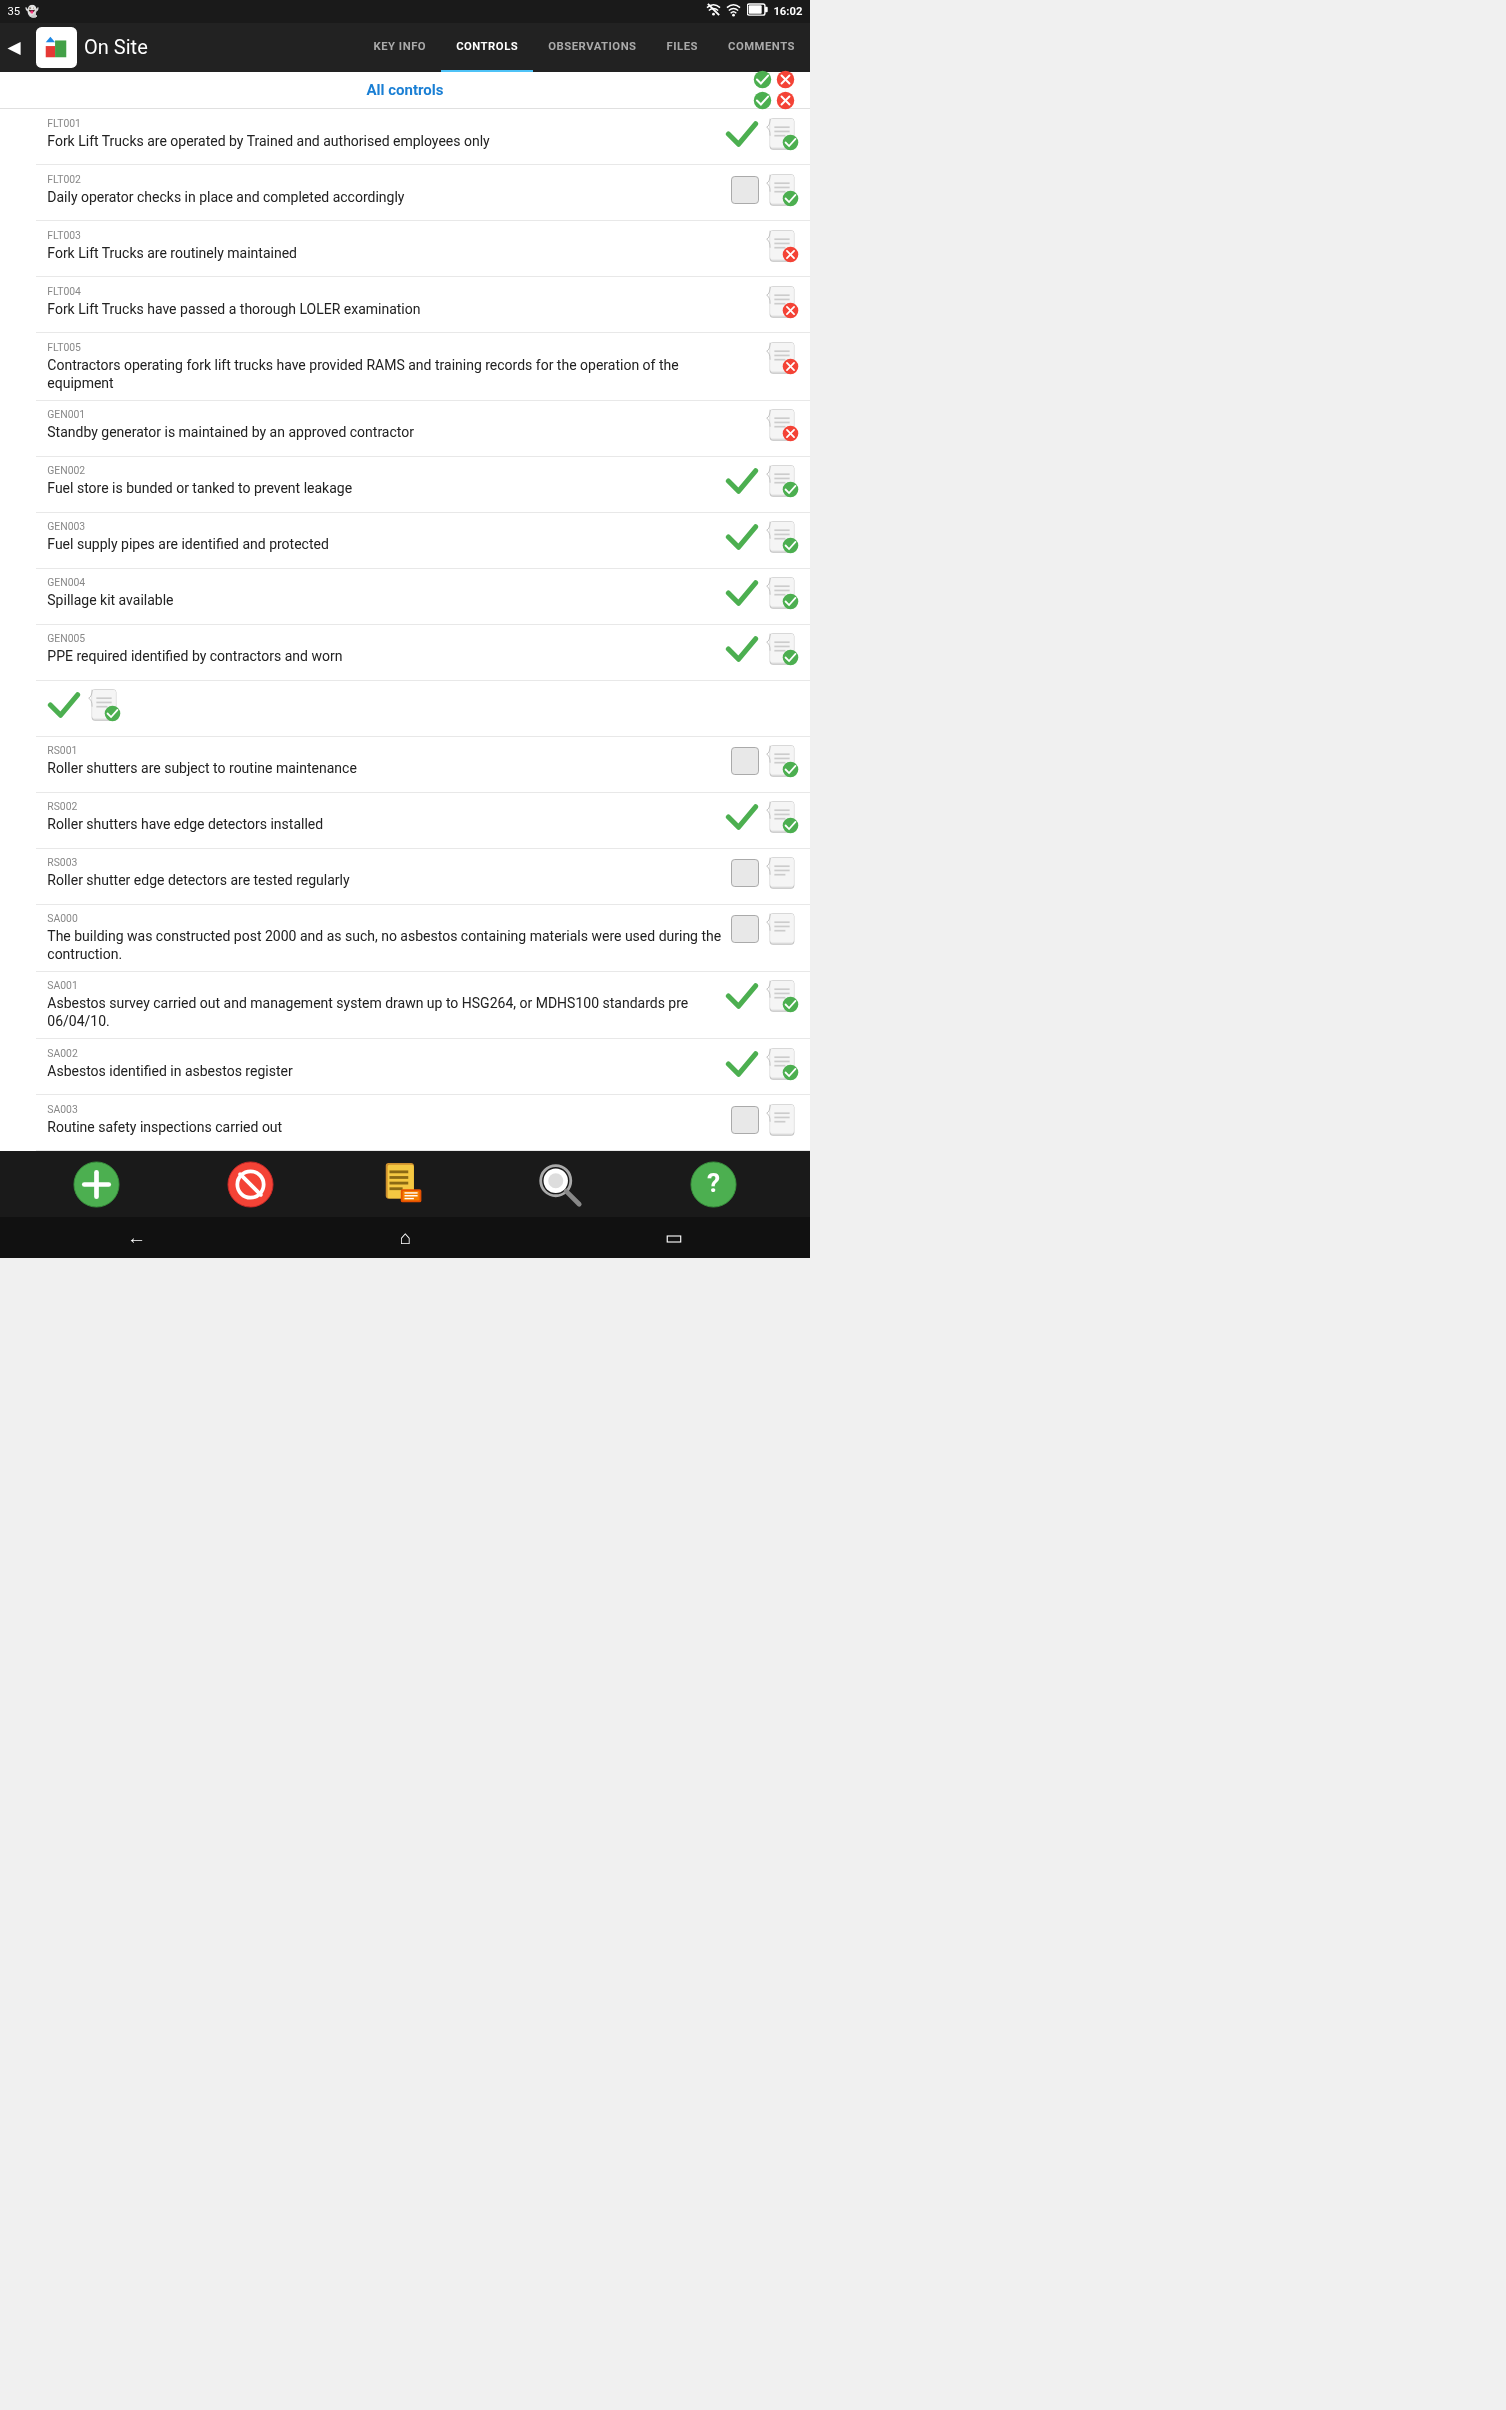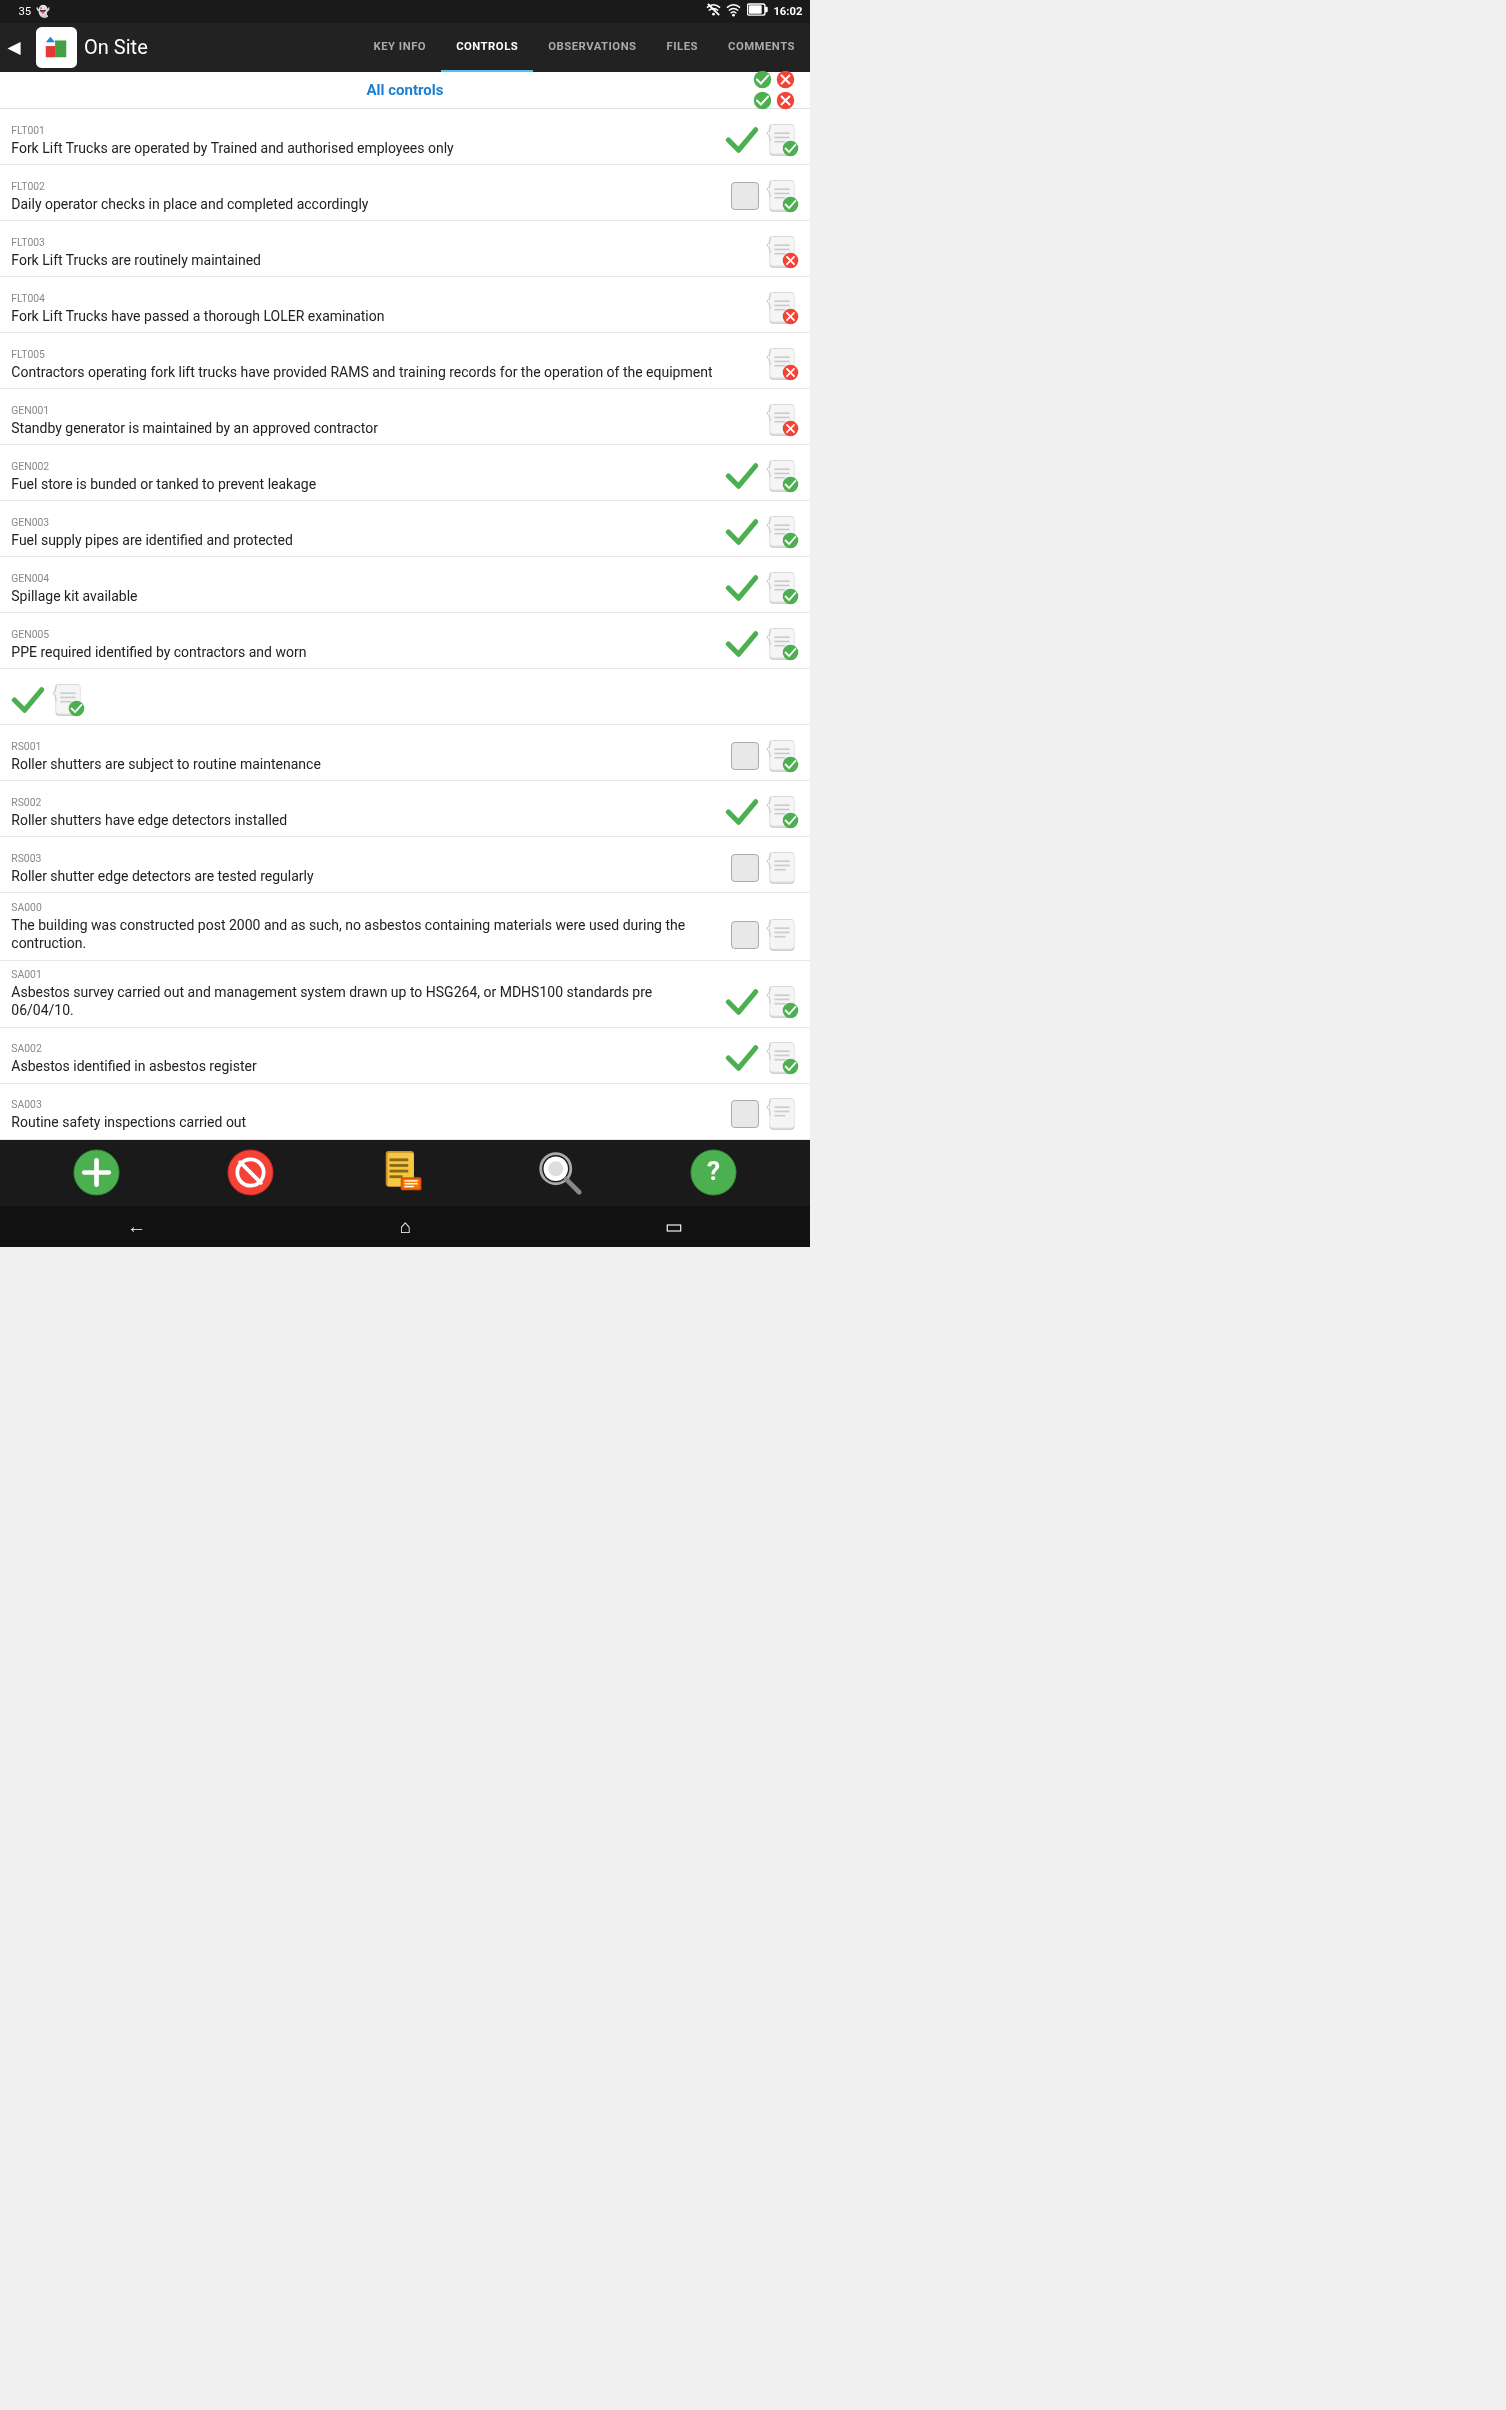--- a/index.html
+++ b/index.html
@@ -16,21 +16,21 @@
     .status-bar {
       background: #1a1a1a;
       color: white;
       height: 22.6px;
       display: flex;
       align-items: center;
       justify-content: space-between;
       padding: 0 7.5px;
       font-size: 11.3px;
     }
-    .status-bar-left { display: flex; gap: 5.6px; align-items: center; margin-left: 11px; }
+    .status-bar-left { display: flex; gap: 5.6px; align-items: center; }
     .status-bar-right { display: flex; gap: 5.6px; align-items: center; font-weight: bold; }
 
     
     .top-nav {
       background: #222222;
       display: flex;
       align-items: center;
       height: 49px;
     }
     .back-arrow {
@@ -115,24 +115,25 @@
       align-items: center;
       gap: 3.8px;
     }
 
     
     .controls-list {
       background: white;
     }
     .control-item {
       display: flex;
-      align-items: flex-end;
+      align-items: flex-start;
       padding: 7.5px 11.3px;
       border-bottom: 0.9px solid #e8e8e8;
       min-height: 56px;
+      margin-left: 36px;
     }
     .control-text {
       flex: 1;
       padding-right: 7.5px;
     }
     .control-code {
       font-size: 10.4px;
       color: #888;
       display: block;
       margin-bottom: 1.9px;

